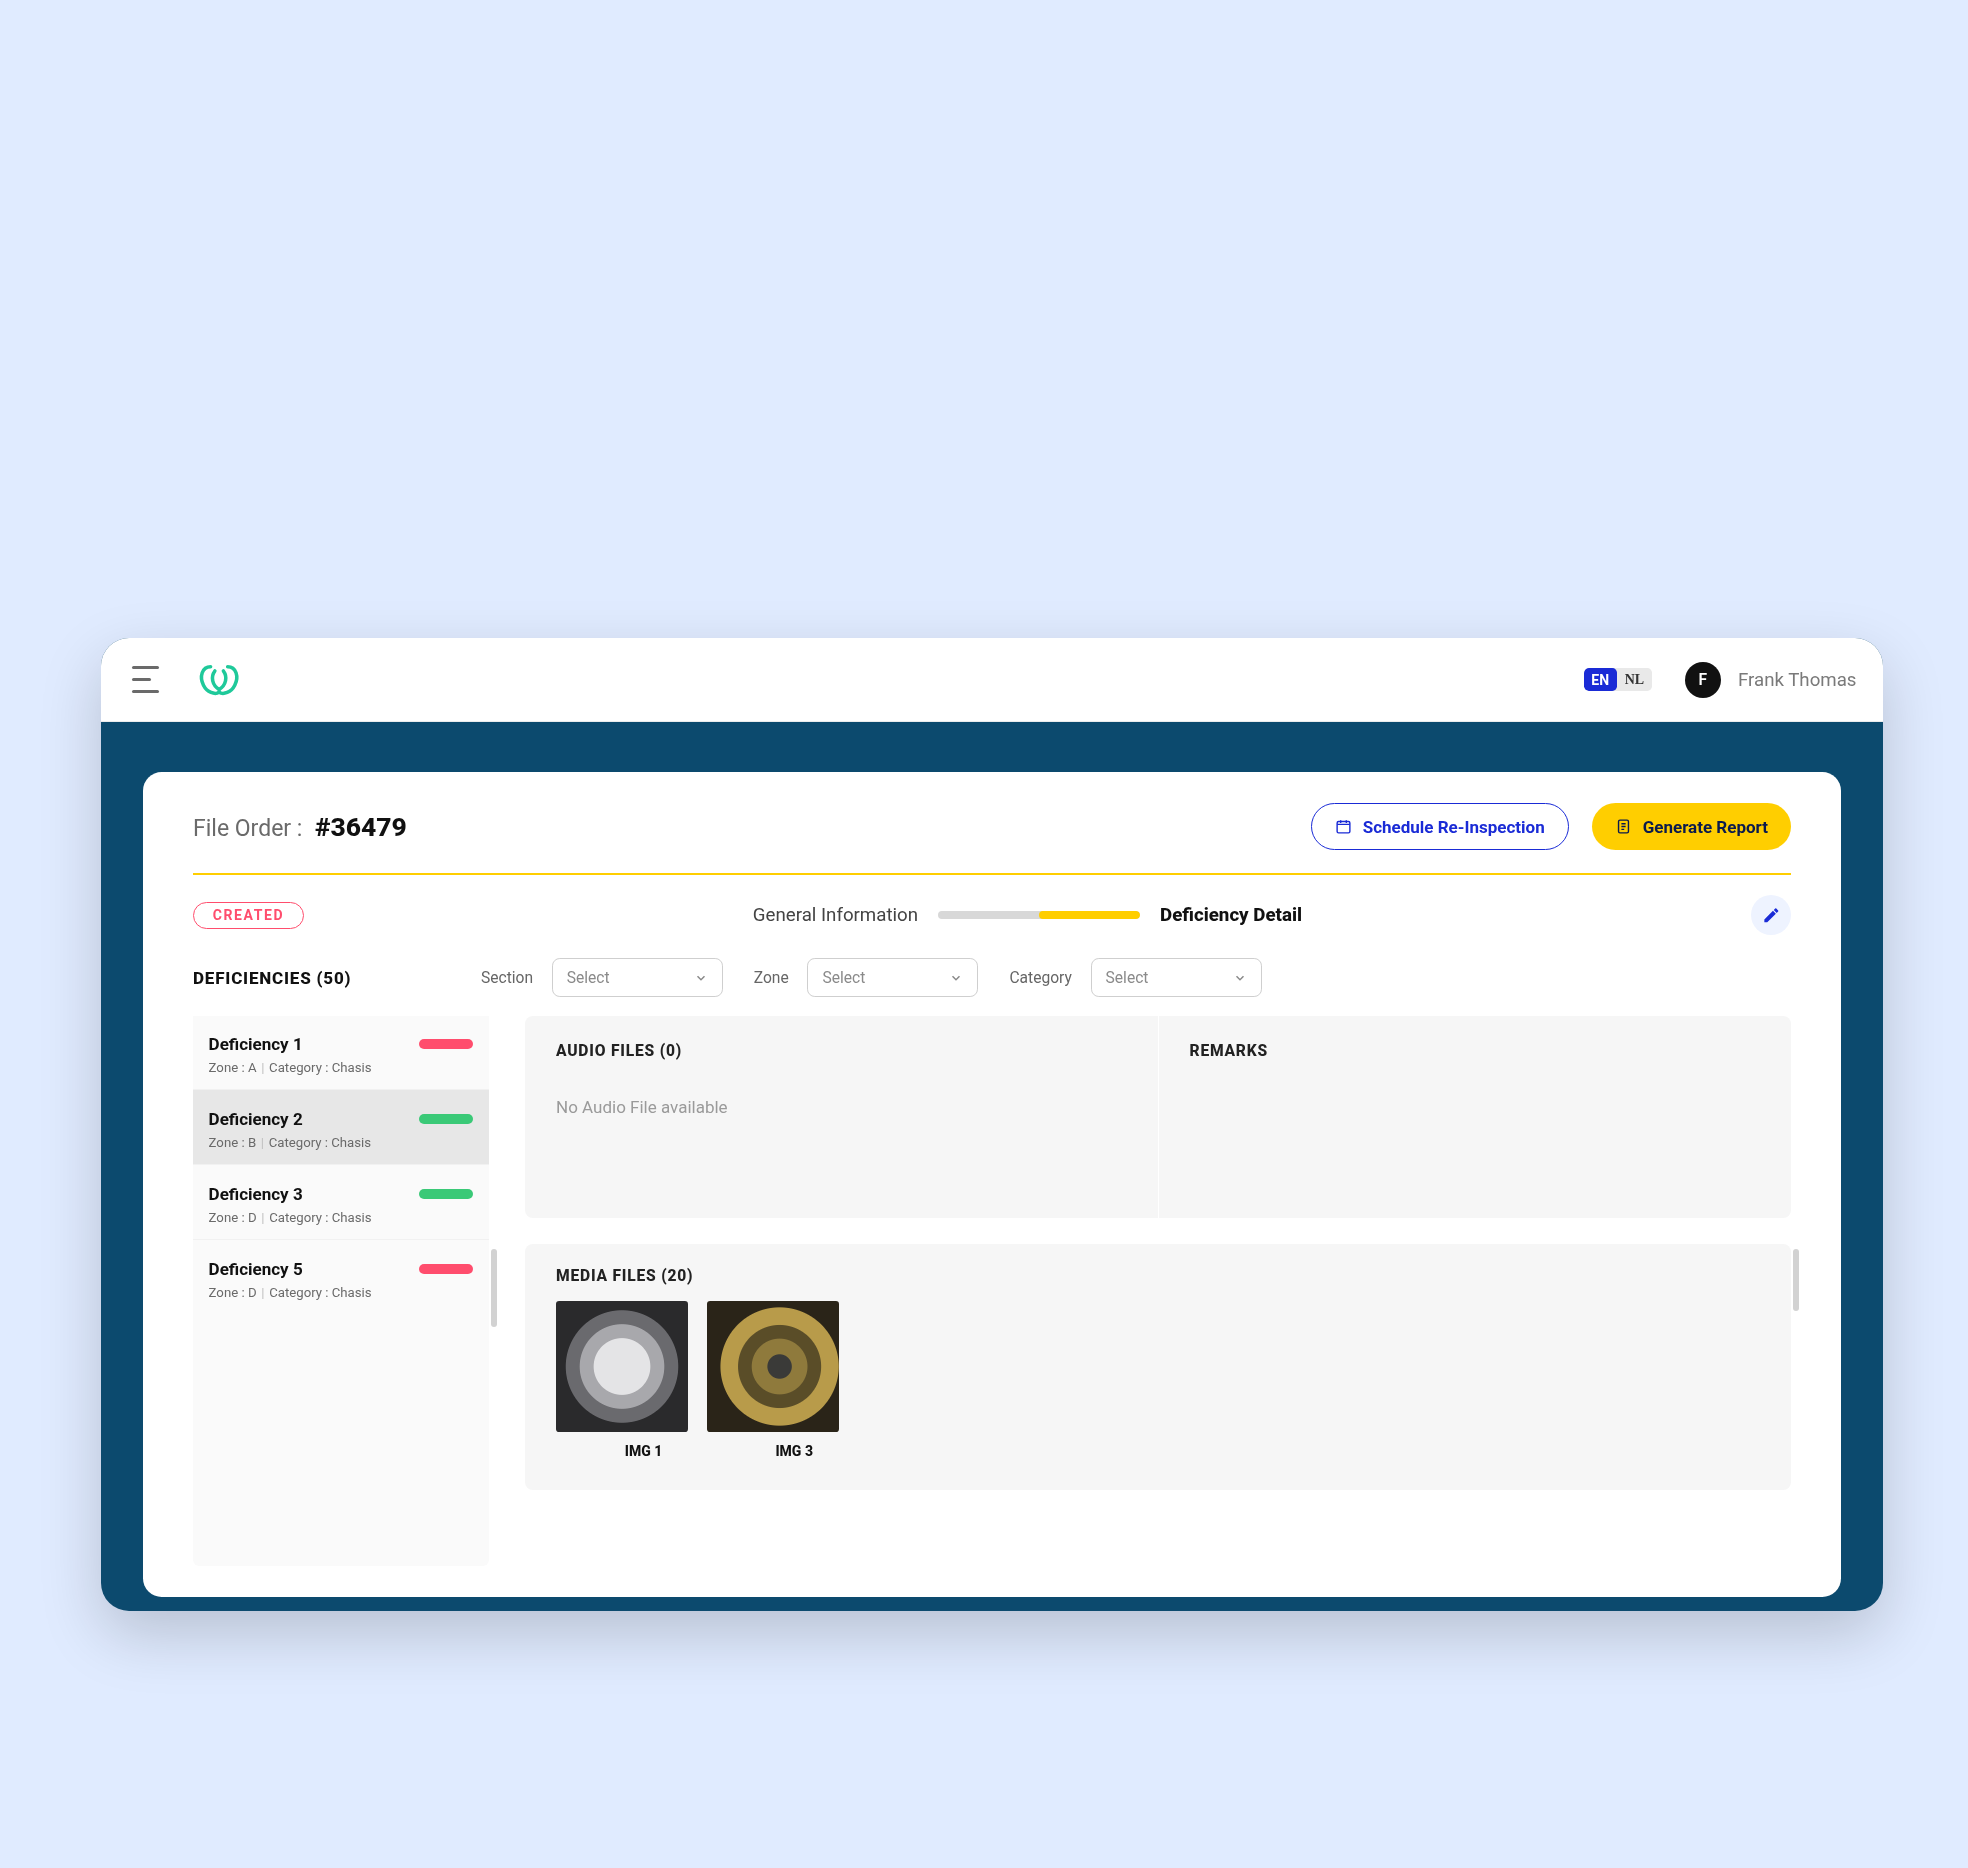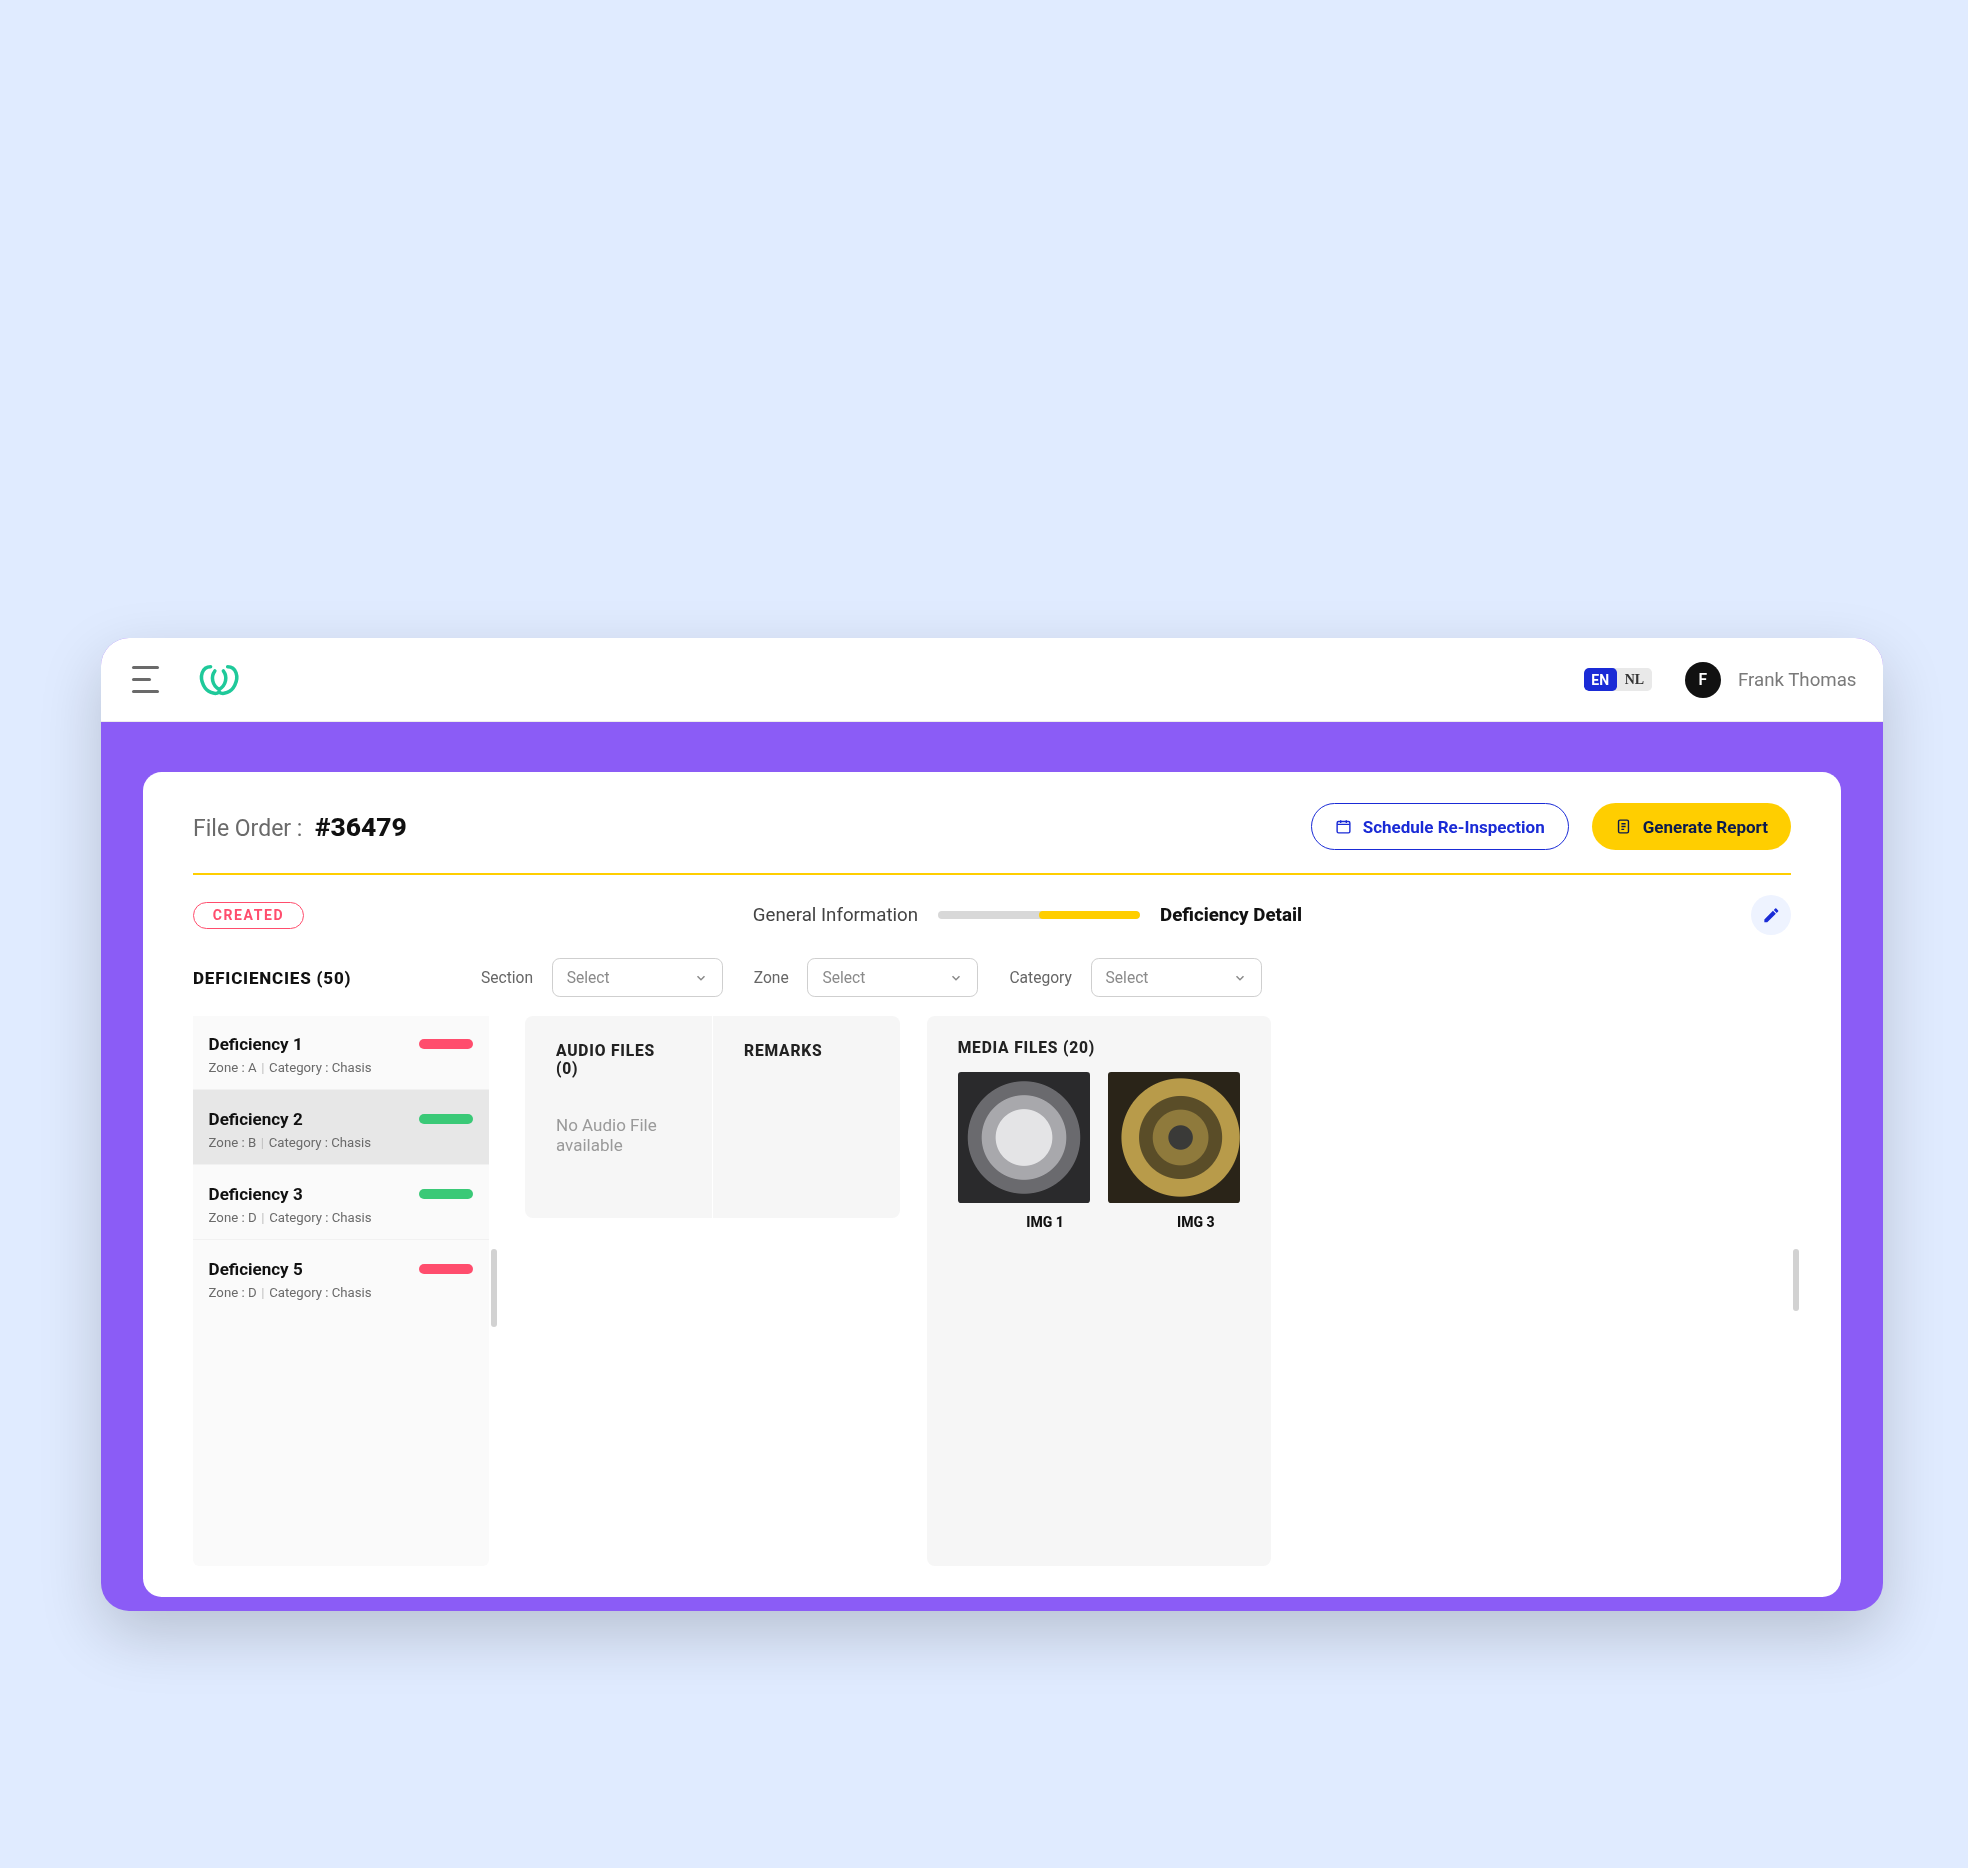--- a/index.html
+++ b/index.html
@@ -9,21 +9,21 @@
     min-height: 1869px;
     width: 1968px;
     position: relative;
   }
   .app-window {
     position: absolute;
     top: 638px;
     left: 101px;
     width: 1782px;
     height: 973px;
-    background: #8b5cf6;
+    background: #0c4a6e;
     border-radius: 28px;
     box-shadow: 0 23px 62px rgba(0,0,0,0.18);
     overflow: hidden;
   }
   .top-bar {
     background: #ffffff;
     height: 84px;
     display: flex;
     align-items: center;
     padding: 0 26.5px 0 31px;
@@ -92,21 +92,21 @@
   .def-item { padding:18.7px 15.6px 14px 15.6px; border-bottom:0.8px solid #f1f1f1; cursor:pointer; background:#fafafa; }
   .def-item.selected { background:#e7e7e7; }
   .def-item.last { border-bottom:none; }
   .def-top { display:flex; align-items:center; justify-content:space-between; }
   .def-title { font-size:17px; font-weight:700; color:#111; }
   .def-pill { width:54px; height:10px; border-radius:5.4px; }
   .pill-red { background:#ff4d6d; }
   .pill-green { background:#3ac977; }
   .def-sub { margin-top:6.2px; font-size:13.2px; color:#6a6a6a; }
   .def-sub .pipe { color:#c0c0c0; margin:0 4.7px; }
-  .right-col { flex:1; display:flex; flex-direction:row; gap:26.5px; position:relative; }
+  .right-col { flex:1; display:flex; flex-direction:column; gap:26.5px; position:relative; }
   .right-scrollbar { position:absolute; right:-7.8px; top:233px; width:6.2px; height:62px; background:#d2d2d2; border-radius:3.1px; }
   .panel { background:#f6f6f6; border-radius:7.8px; }
   .panel-split { display:flex; height:202px; }
   .panel-half { flex:1; padding:26.5px 31px; }
   .panel-half.left { border-right:1.9px solid #fff; }
   .panel-title { font-size:15.6px; font-weight:800; color:#222; letter-spacing:0.8px; }
   .panel-text { margin-top:37px; font-size:17px; color:#9a9a9a; }
   .media-panel { padding:23px 31px 31px 31px; }
   .media-grid { display:flex; gap:18.7px; margin-top:15.6px; }
   .media-item { display:flex; flex-direction:column; align-items:center; gap:11px; }

